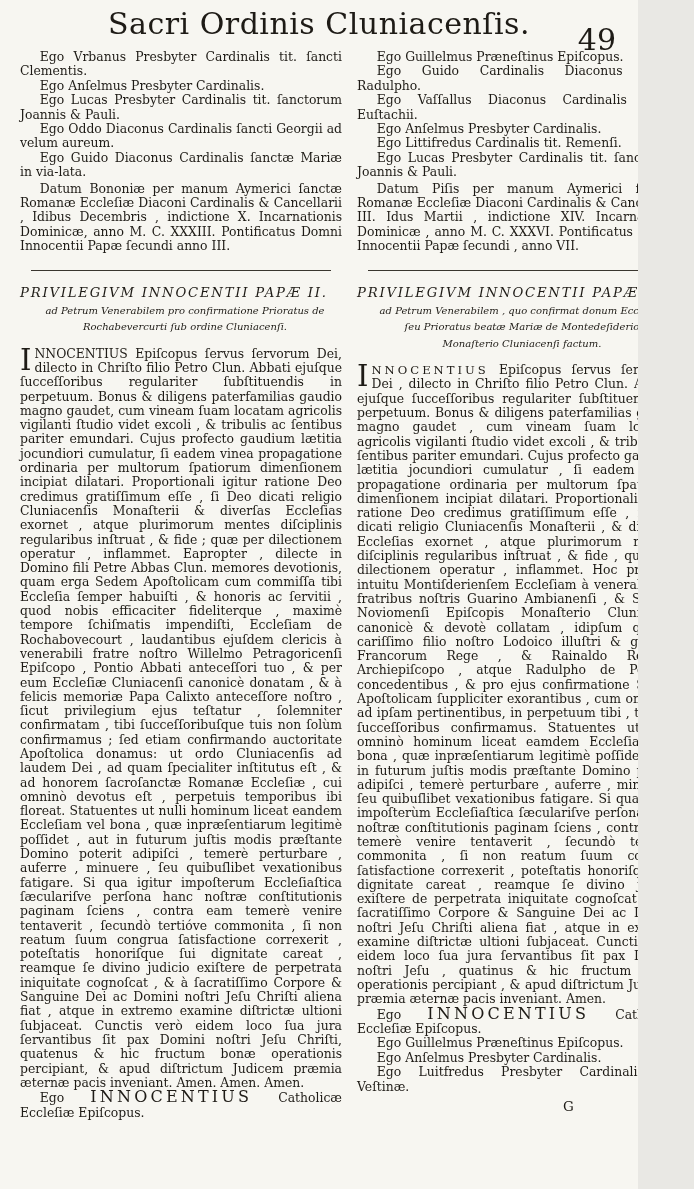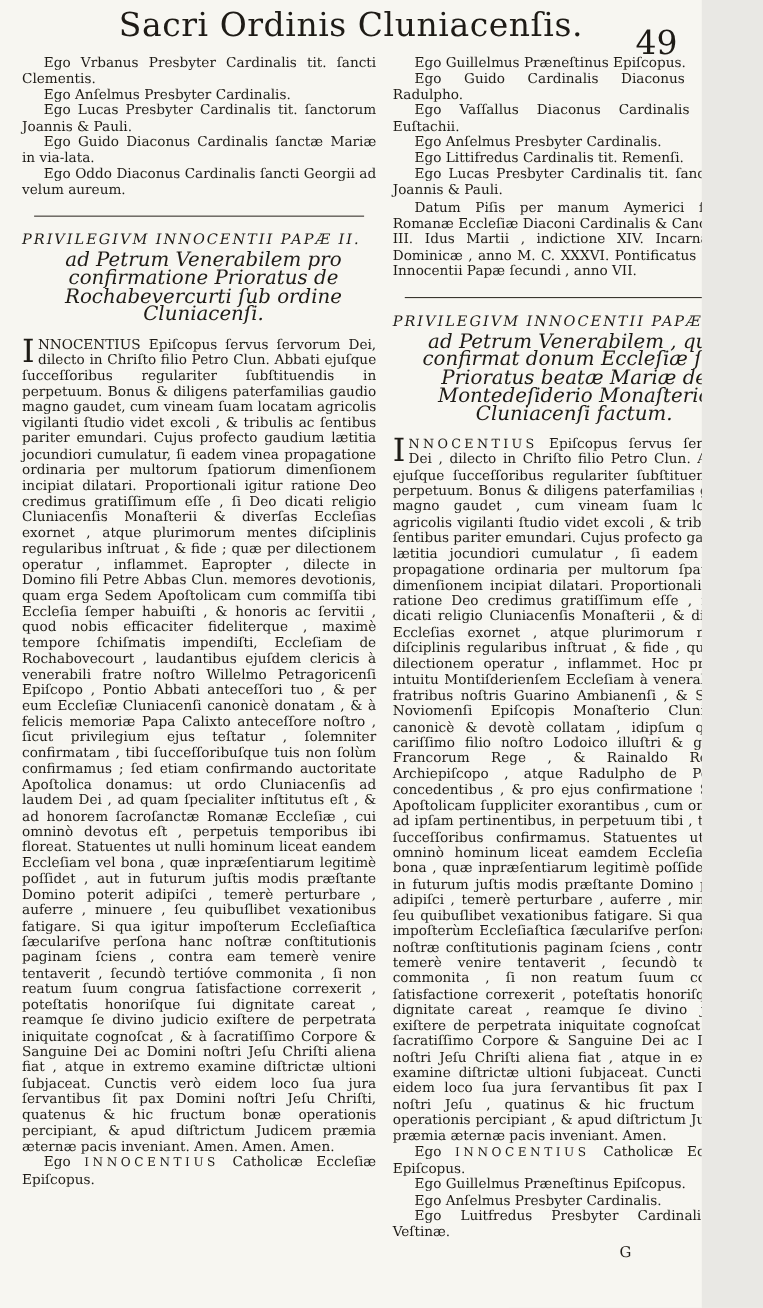--- a/index.html
+++ b/index.html
@@ -40,38 +40,38 @@
   .rule{
     border:none;border-top:1.7px solid #3a362f;
     width:93%;margin:16px auto 14px auto;
   }
   .priv-head1{
     font-style:italic;font-size:13.2px;line-height:16px;
     text-align:left;letter-spacing:1.8px;
     margin:2px 0 2px 0;font-weight:normal;
   }
   .priv-head2{
-    font-style:italic;font-size:18px;line-height:16.5px;
+    font-style:italic;font-size:10px;line-height:16.5px;
     text-align:center;margin:1px 10px 0 18px;font-weight:normal;
   }
   .bodytext{
     font-size:12.4px;line-height:14.3px;
     text-align:justify;margin-top:11px;
   }
   .dropcap{
     float:left;font-size:29px;line-height:25px;
     padding:1px 3px 0 0;
   }
   .lead-caps{font-size:12.4px;}
   .lead-spaced{letter-spacing:3px;font-size:11.6px;}
   .ego-line{
     font-size:12.4px;line-height:14.4px;
     text-align:justify;text-indent:1.6em;
   }
-  .ego-name{letter-spacing:3.2px;font-size:11px;}
+  .ego-name{letter-spacing:3.2px;font-size:16px;}
   .col-footer{
     display:flex;align-items:baseline;
     font-size:13.5px;margin-top:4px;
   }
   .sig-mark{margin-left:64%;}
   .catchword{margin-left:auto;margin-right:6px;}
 </style>
 </head>
 <body>
 
@@ -79,23 +79,24 @@
 
   <div class="running-head">Sacri Ordinis Cluniacenſis.</div>
   <div class="page-number">49</div>
 
   <div class="cols">
 
     <div class="col">
       <p class="sig">Ego Vrbanus Presbyter Cardinalis tit. ſancti Clementis.</p>
       <p class="sig">Ego Anſelmus Presbyter Cardinalis.</p>
       <p class="sig">Ego Lucas Presbyter Cardinalis tit. ſanctorum Joannis &amp; Pauli.</p>
+      <p class="sig">Ego Oddo Diaconus Cardinalis ſancti Georgii ad velum aureum.</p>
       <p class="sig">Ego Guido Diaconus Cardinalis ſanctæ Mariæ in via-lata.</p>
-      <p class="sig">Ego Oddo Diaconus Cardinalis ſancti Georgii ad velum aureum.</p>
 
+      <p class="datum">Datum Bononiæ per manum Aymerici ſanctæ Romanæ Eccleſiæ Diaconi Cardinalis &amp; Cancellarii , Idibus Decembris , indictione X. Incarnationis Dominicæ, anno M. C. XXXIII. Pontificatus Domni Innocentii Papæ ſecundi anno III.</p>
 
       <hr class="rule">
 
       <h3 class="priv-head1">PRIVILEGIVM INNOCENTII PAPÆ II.</h3>
       <h4 class="priv-head2">ad Petrum Venerabilem pro confirmatione Prioratus de Rochabevercurti ſub ordine Cluniacenſi.</h4>
 
       <p class="bodytext"><span class="dropcap">I</span><span class="lead-caps">NNOCENTIUS</span>
         <span>Epiſcopus ſervus ſervorum Dei, dilecto in Chriſto filio Petro Clun. Abbati ejuſque ſucceſſoribus regulariter ſubſtituendis in perpetuum. Bonus &amp; diligens paterfamilias gaudio magno gaudet, cum vineam ſuam locatam agricolis vigilanti ſtudio videt excoli , &amp; tribulis ac ſentibus pariter emundari. Cujus profecto gaudium lætitia jocundiori cumulatur, ſi eadem vinea propagatione ordinaria per multorum ſpatiorum dimenſionem incipiat dilatari. Proportionali igitur ratione Deo credimus gratiſſimum eſſe , ſi Deo dicati religio Cluniacenſis Monaſterii &amp; diverſas Eccleſias exornet , atque plurimorum mentes diſciplinis regularibus inſtruat , &amp; fide ; quæ per dilectionem operatur , inflammet. Eapropter , dilecte in Domino fili Petre Abbas Clun. memores devotionis, quam erga Sedem Apoſtolicam cum commiſſa tibi Eccleſia ſemper habuiſti , &amp; honoris ac ſervitii , quod nobis efficaciter fideliterque , maximè tempore ſchiſmatis impendiſti, Eccleſiam de Rochabovecourt , laudantibus ejuſdem clericis à venerabili fratre noſtro Willelmo Petragoricenſi Epiſcopo , Pontio Abbati anteceſſori tuo , &amp; per eum Eccleſiæ Cluniacenſi canonicè donatam , &amp; à felicis memoriæ Papa Calixto anteceſſore noſtro , ſicut privilegium ejus teſtatur , ſolemniter confirmatam , tibi ſucceſſoribuſque tuis non ſolùm confirmamus ; ſed etiam confirmando auctoritate Apoſtolica donamus: ut ordo Cluniacenſis ad laudem Dei , ad quam ſpecialiter inſtitutus eſt , &amp; ad honorem ſacroſanctæ Romanæ Eccleſiæ , cui omninò devotus eſt , perpetuis temporibus ibi floreat. Statuentes ut nulli hominum liceat eandem Eccleſiam vel bona , quæ inpræſentiarum legitimè poſſidet , aut in futurum juſtis modis præſtante Domino poterit adipiſci , temerè perturbare , auferre , minuere , ſeu quibuſlibet vexationibus fatigare. Si qua igitur impoſterum Eccleſiaſtica ſæculariſve perſona hanc noſtræ conſtitutionis paginam ſciens , contra eam temerè venire tentaverit , ſecundò tertióve commonita , ſi non reatum ſuum congrua ſatisfactione correxerit , poteſtatis honoriſque ſui dignitate careat , reamque ſe divino judicio exiſtere de perpetrata iniquitate cognoſcat , &amp; à ſacratiſſimo Corpore &amp; Sanguine Dei ac Domini noſtri Jeſu Chriſti aliena fiat , atque in extremo examine diſtrictæ ultioni ſubjaceat. Cunctis verò eidem loco ſua jura ſervantibus ſit pax Domini noſtri Jeſu Chriſti, quatenus &amp; hic fructum bonæ operationis percipiant, &amp; apud diſtrictum Judicem præmia æternæ pacis inveniant. Amen. Amen. Amen.</span></p>
 
       <p class="ego-line"><span>Ego</span>&nbsp;<span class="ego-name">INNOCENTIUS</span>&nbsp;<span>Catholicæ Eccleſiæ Epiſcopus.</span></p>

